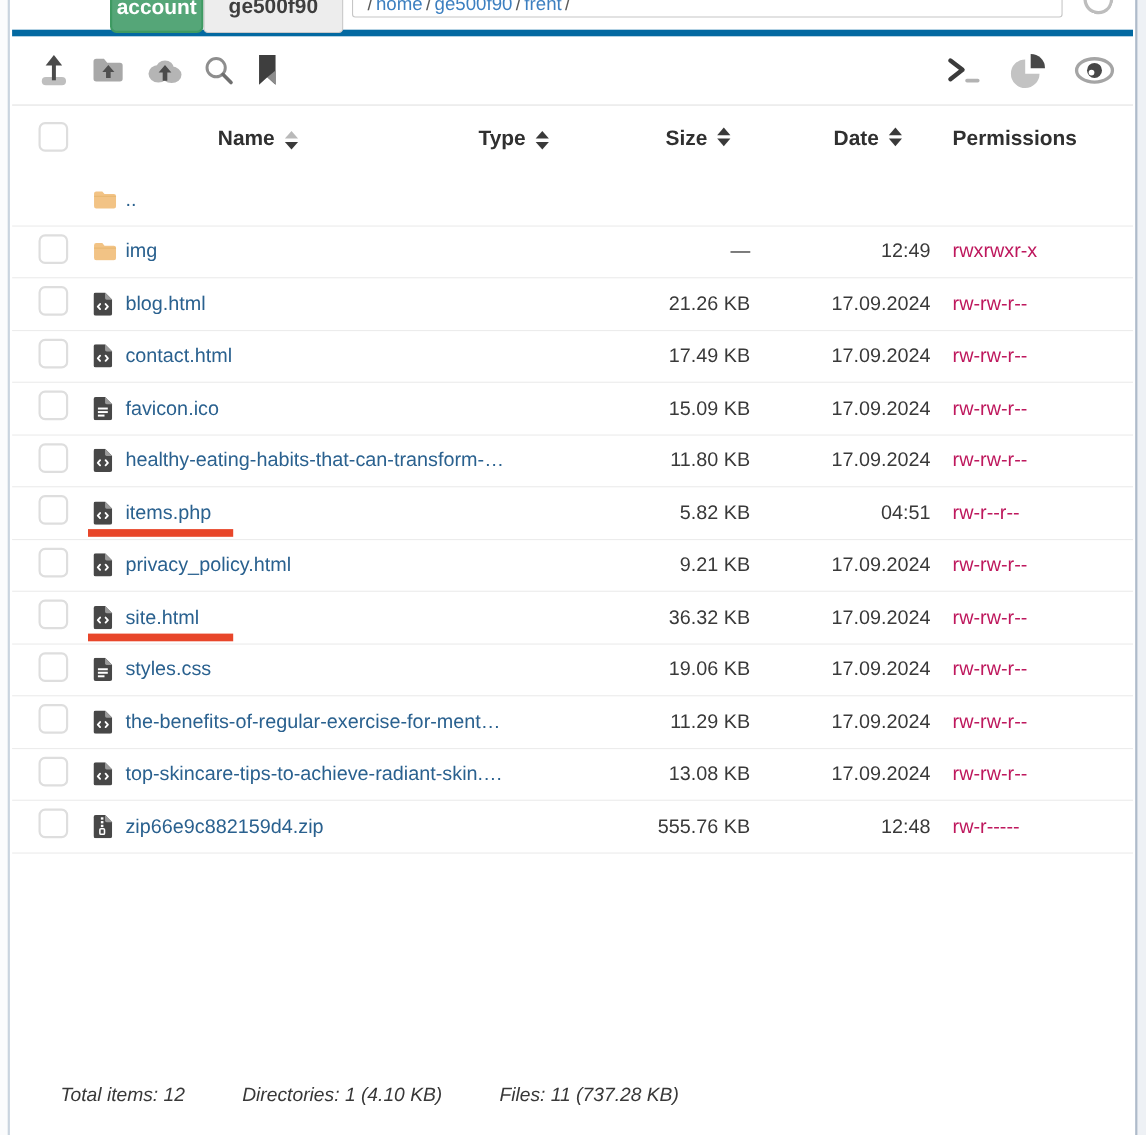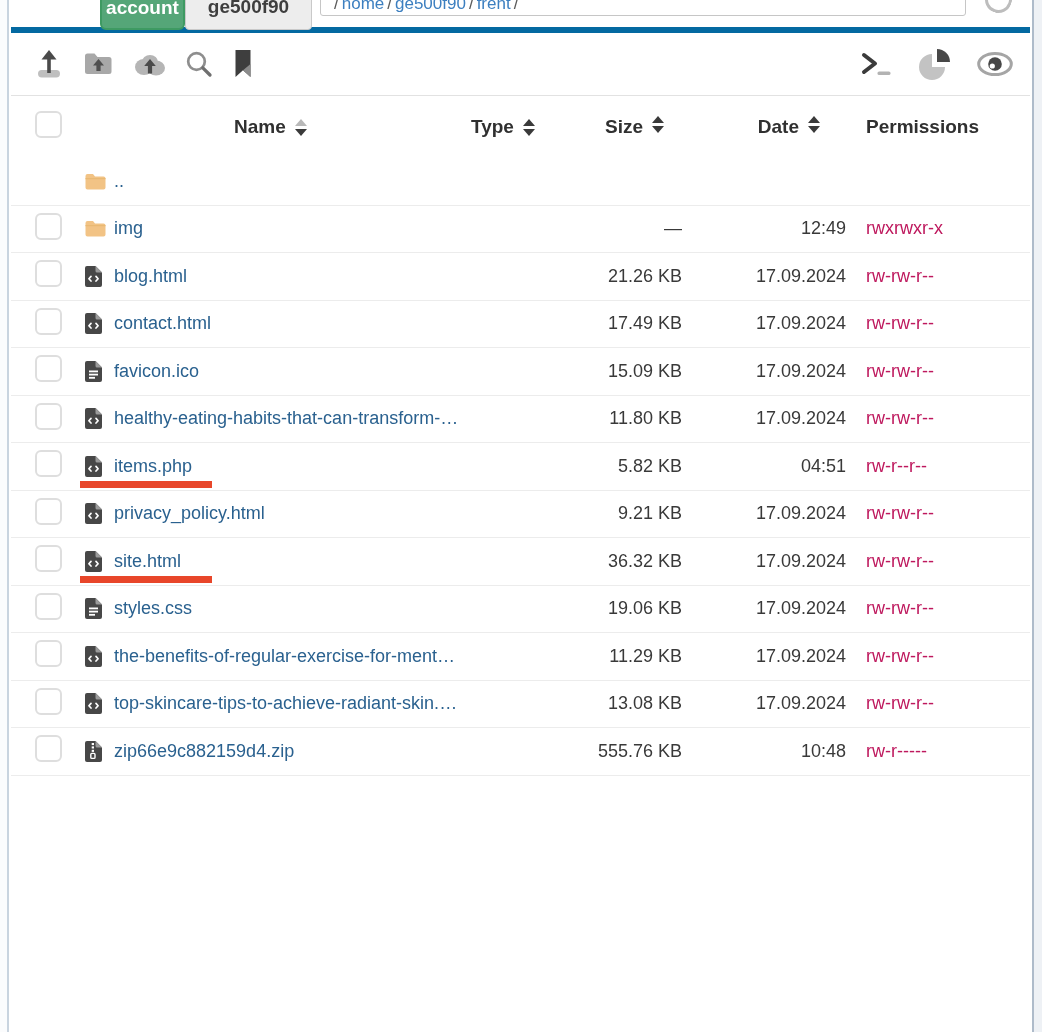--- a/index.html
+++ b/index.html
@@ -33,21 +33,21 @@
              padding:0 16px 0 23px; border-bottom:1px solid #e2e2e2; }
   .tool-group { display:flex; align-items:center; }
   .tool-group.left  > span { margin-right:19px; }
   .tool-group.right > span { margin-left:23px; }
   .tool-group span { display:inline-flex; cursor:pointer; }
 
   
   .grid-cols { display:grid; grid-template-columns:50px 447px 150px 164px 1fr; padding:0 24px; align-items:center; }
   .table-header { height:62px; font-weight:bold; font-size:19px; color:#303030; }
   .h-namecell { position:relative; height:100%; }
-  .h-float { position:absolute; top:50%; transform:translateY(-50%); display:inline-flex; align-items:center; white-space:nowrap; cursor:pointer;margin-left:36px;}
+  .h-float { position:absolute; top:50%; transform:translateY(-50%); display:inline-flex; align-items:center; white-space:nowrap; cursor:pointer;}
   .h-name { left:113px; } .h-type { left:350px; }
   .h-size, .h-date { justify-self:end; display:inline-flex; align-items:flex-start; cursor:pointer; }
   .h-size { margin-right:18px; } .h-date { margin-right:26px; }
   .h-perm { padding-left:20px; }
   .sort { display:inline-flex; flex-direction:column; margin-left:9px; gap:3px; }
   .tri-up   { width:0; height:0; border-left:6px solid transparent; border-right:6px solid transparent; border-bottom:7px solid #3a3a3a; }
   .tri-down { width:0; height:0; border-left:6px solid transparent; border-right:6px solid transparent; border-top:7px solid #3a3a3a; }
   .tri-up.inactive { border-bottom-color:#b9b9b9; }
 
   .row { height:47.5px; border-bottom:1px solid #ececec; font-size:18px; }
@@ -424,18 +424,23 @@
               <rect x="6.7" y="2" width="2.3" height="2.1" fill="#fff"></rect>
               <rect x="6.7" y="5.4" width="2.3" height="2.1" fill="#fff"></rect>
               <rect x="6.7" y="8.8" width="2.3" height="2.1" fill="#fff"></rect>
               <rect x="5.8" y="12.4" width="4.2" height="5" rx="1" fill="none" stroke="#fff" stroke-width="1.4"></rect>
             </svg>
           </span>
       <a class="file-link">zip66e9c882159d4.zip</a>
 
     </div>
     <div class="cell-size">555.76 KB</div>
-    <div class="cell-date">10:48</div>
+    <div class="cell-date">12:48</div>
     <div class="cell-perm">rw-r-----</div>
   </div>
 </div>
 
+  <div class="footer">
+    <span>Total items: 12</span>
+    <span>Directories: 1 (4.10 KB)</span>
+    <span>Files: 11 (737.28 KB)</span>
+  </div>
 </div>
 
 </body></html>

